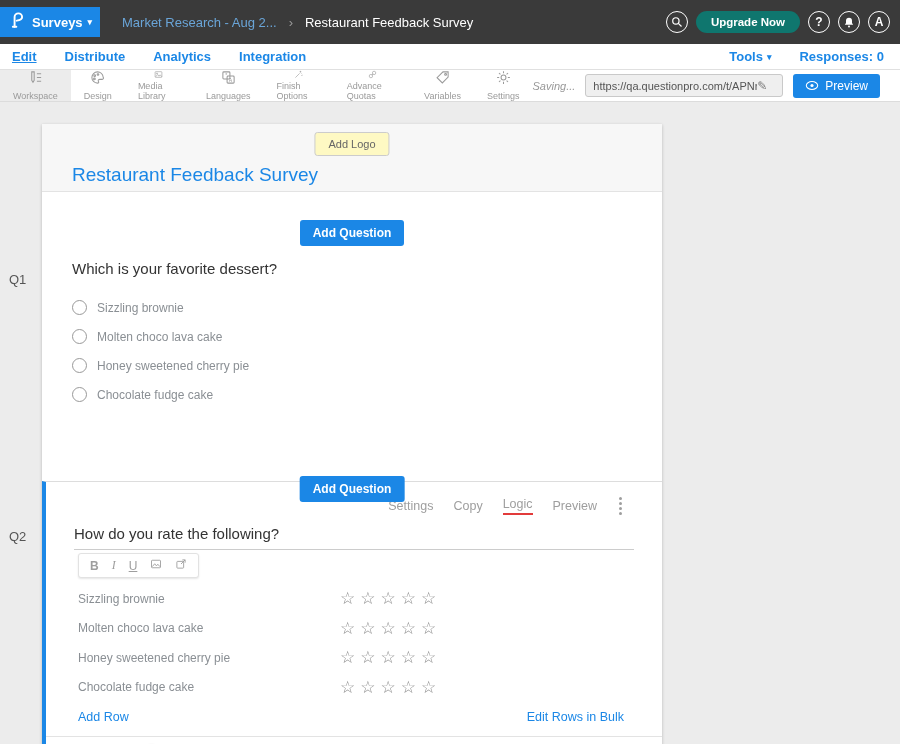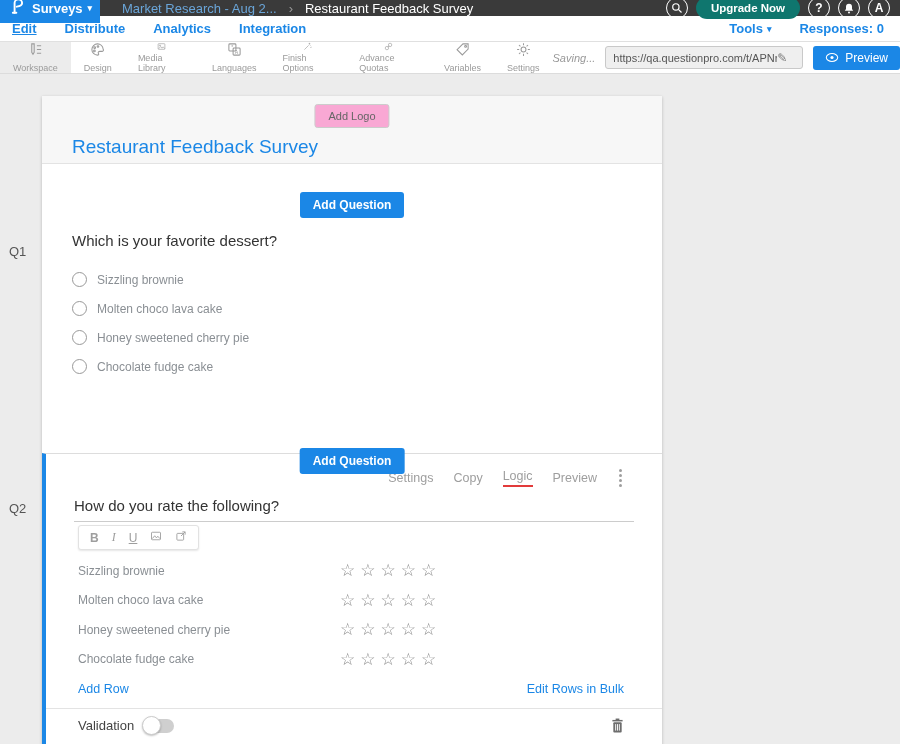--- a/index.html
+++ b/index.html
@@ -1,19 +1,19 @@
 <!DOCTYPE html>
 <html><head>
 <meta charset="utf-8">
 <style>
   * { margin:0; padding:0; box-sizing:border-box; }
   html,body { width:900px; height:744px; overflow:hidden; font-family:"Liberation Sans", sans-serif; background:#ececec; }
 
   
-  .topbar { height:16px; background:#3a3a3a; display:flex; align-items:center; }
+  .topbar { height:44px; background:#3a3a3a; display:flex; align-items:center; }
   .brand { width:100px; height:30px; background:#1b87e6; display:flex; align-items:center; gap:7px; padding:0 10px; cursor:pointer; }
   .brand-menu { color:#fff; font-size:13px; font-weight:600; display:flex; align-items:center; gap:5px; }
   .caret { font-size:9px; color:#fff; }
   .crumbs { margin-left:22px; display:flex; align-items:center; gap:12px; font-size:13px; }
   .crumb-folder { color:#6aa5d8; cursor:pointer; }
   .crumb-sep { color:#9a9a9a; font-size:13px; }
   .crumb-survey { color:#ffffff; }
   .top-actions { margin-left:auto; display:flex; align-items:center; gap:8px; padding-right:10px; }
   .circle-btn { width:22px; height:22px; border:1px solid #fff; border-radius:50%; display:flex; align-items:center; justify-content:center; color:#fff; font-size:12px; font-weight:700; cursor:pointer; background:transparent; }
   .upgrade { background:#0f766e; color:#fff; font-size:11.5px; font-weight:700; border:none; border-radius:12px; padding:5px 15px; cursor:pointer; }
@@ -24,36 +24,36 @@
   .nav-tab.active { text-decoration:underline; }
   .nav-right { margin-left:auto; display:flex; align-items:center; gap:28px; color:#1b87e6; font-weight:600; padding-right:4px; }
   .nav-right .item { cursor:pointer; display:flex; align-items:center; gap:4px; }
   .nav-right .caret { color:#1b87e6; }
 
   
   .toolbar { height:32px; background:#fff; border-bottom:1px solid #dcdcdc; display:flex; align-items:stretch; }
   .titem { padding:0 13px; display:flex; flex-direction:column; align-items:center; justify-content:space-between; gap:2px; color:#9a9a9a; font-size:9px; cursor:pointer; }
   .titem.active { background:#ececec; }
   .titem svg { stroke:#9a9a9a; fill:none; stroke-width:1.1; }
-  .toolbar-right { margin-left:auto; display:flex; align-items:center; gap:10px; padding-right:0; }
+  .toolbar-right { margin-left:auto; display:flex; align-items:center; gap:10px; padding-right:20px; }
   .saving { font-style:italic; color:#999; font-size:11px; }
   .url-box { display:flex; align-items:center; background:#efefef; border:1px solid #c9c9c9; border-radius:3px; height:23px; padding:0 7px; width:198px; }
   .url-box input { border:none; background:transparent; outline:none; font-size:11px; color:#555; width:164px; font-family:"Liberation Sans",sans-serif; }
   .url-pencil { color:#777; font-size:12px; cursor:pointer; }
   .preview-btn { background:#1b87e6; color:#fff; border:none; border-radius:3px; height:24px; display:flex; align-items:center; gap:6px; padding:0 12px; font-size:12px; cursor:pointer; }
 
   
   .main { position:relative; background:#ececec; height:656px; }
   .qlabel { position:absolute; left:9px; color:#555; font-size:13px; }
   .qlabel.q1 { top:170px; }
   .qlabel.q2 { top:427px; }
 
   .card { position:absolute; left:42px; top:22px; width:620px; background:#fff; box-shadow:0 1px 3px rgba(0,0,0,.22); }
   .card-header { background:#f7f7f7; border-bottom:1px solid #e3e3e3; height:68px; position:relative; }
-  .add-logo { position:absolute; left:50%; transform:translateX(-50%); top:8px; background:#f9a8d4; border:1px solid #ccc; border-radius:3px; font-size:11px; color:#666; padding:5px 13px; cursor:pointer; }
+  .add-logo { position:absolute; left:50%; transform:translateX(-50%); top:8px; background:#fef9c3; border:1px solid #ccc; border-radius:3px; font-size:11px; color:#666; padding:5px 13px; cursor:pointer; }
   .survey-title { position:absolute; left:30px; top:40px; color:#1b87e6; font-size:19px; cursor:text; }
 
   .addq-row { height:34px; display:flex; align-items:center; justify-content:center; }
   .addq { background:#1b87e6; color:#fff; font-size:12px; font-weight:600; border:none; border-radius:3px; padding:6px 13px; cursor:pointer;margin-top:48px; }
 
   .q1-block { padding:34px 30px 40px 30px; }
   .q1-question { font-size:15px; color:#333; }
   .options { margin-top:16px; }
   .option { display:flex; align-items:center; height:29px; }
   .radio { width:15px; height:15px; border:1.5px solid #999; border-radius:50%; background:#fff; margin-right:10px; flex:none; }

